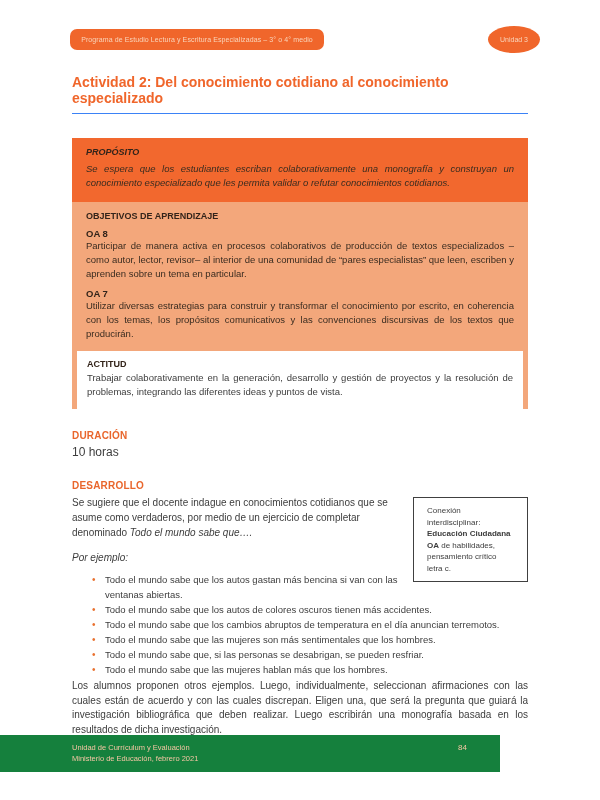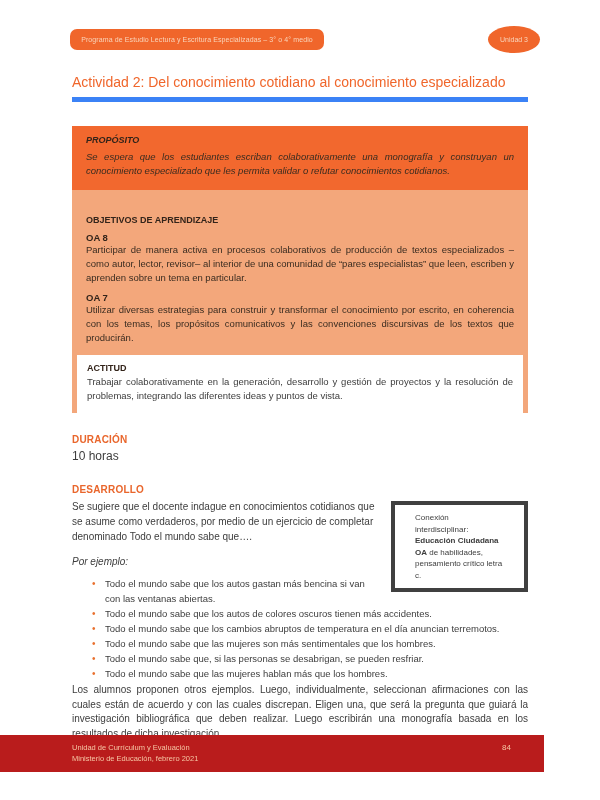--- a/index.html
+++ b/index.html
@@ -28,83 +28,83 @@
     width: 52px; height: 27px;
     background: #f0662b; border-radius: 50%;
     display: flex; align-items: center; justify-content: center;
   }
   .unit-pill span { color: #f9d6bc; font-size: 7px; }
 
   
   .content { position: absolute; left: 72px; top: 74px; width: 456px; }
 
   .activity-title {
-    color: #f0662b; font-size: 14px; font-weight: normal;
+    color: #f0662b; font-size: 14px; font-weight: bold;
     padding-bottom: 7px;
-    border-bottom: 5px solid #3b82f6;
+    border-bottom: 1px solid #3b82f6;
   }
 
   
   .info-box {
     margin-top: 24px;
     background: #f3a77b;
     width: 100%;
   }
   .sec-proposito { background: #f2682e; padding: 9px 14px 12px 14px; font-style: italic; }
   .sec-heading { font-size: 9px; font-weight: bold; color: #33241a; margin-bottom: 5px; }
   .sec-body { font-size: 9.5px; line-height: 14px; color: #3a2c20; text-align: justify; }
-  .sec-objetivos { padding: 25px 14px 10px 14px; }
+  .sec-objetivos { padding: 9px 14px 10px 14px; }
   .oa-code { font-size: 9.5px; font-weight: bold; color: #33241a; margin-top: 7px; }
   .sec-actitud {
     background: #ffffff;
     margin: 0 5px 6px 5px;
     padding: 8px 10px 10px 10px;
   }
   .sec-actitud .sec-heading { margin-bottom: 2px; }
   .sec-actitud .sec-body { color: #3d3d3d; }
 
   
   .mini-heading {
     color: #e9662c; font-size: 10px; font-weight: bold;
     margin-top: 21px; margin-bottom: 4px; letter-spacing: 0.2px;
   }
   .plain-text { font-size: 12px; line-height: 14px; color: #3d3d3d; }
 
   .dev-block { overflow: visible; }
   .connection-box {
     float: right;
-    width: 137px;
-    border: 4px solid #404040;
+    width: 115px;
+    border: 1px solid #404040;
     background: #fff;
-    padding: 7px 20px;
+    padding: 7px 13px;
     margin: 2px 0 6px 12px;
     font-size: 8px; line-height: 11.5px; color: #3d3d3d;
   }
   .dev-intro { font-size: 10px; line-height: 15px; color: #3d3d3d; }
   .example-label { margin-top: 12px; font-size: 10px; color: #3d3d3d; font-style: italic; }
 
   ul.examples { list-style: none; margin-top: 9px; padding-left: 20px; }
   ul.examples li {
     font-size: 9.5px; line-height: 15px; color: #3d3d3d;
     position: relative; padding-left: 13px;
   }
   ul.examples li::before {
     content: "•"; color: #e9702e; position: absolute; left: 0; top: 0;
     font-size: 10px;
   }
   .closing { font-size: 10px; line-height: 14.5px; color: #3d3d3d; text-align: justify; margin-top: 2px; }
 
-  .italic { }
+  .italic { font-style: italic; }
   .bold { font-weight: bold; }
 
   
   .footer-bar {
     position: absolute; left: 0; top: 735px;
-    width: 544px; height: 37px;
-    background: #b91c1c;
+    width: 500px; height: 37px;
+    background: #15803d;
   }
   .footer-lines {
     position: absolute; left: 72px; top: 7px;
     color: #f6c6a4; font-size: 7.5px; line-height: 11px;
   }
   .footer-page {
     position: absolute; right: 33px; top: 8px;
     color: #f6c6a4; font-size: 8px;
   }
 </style>

